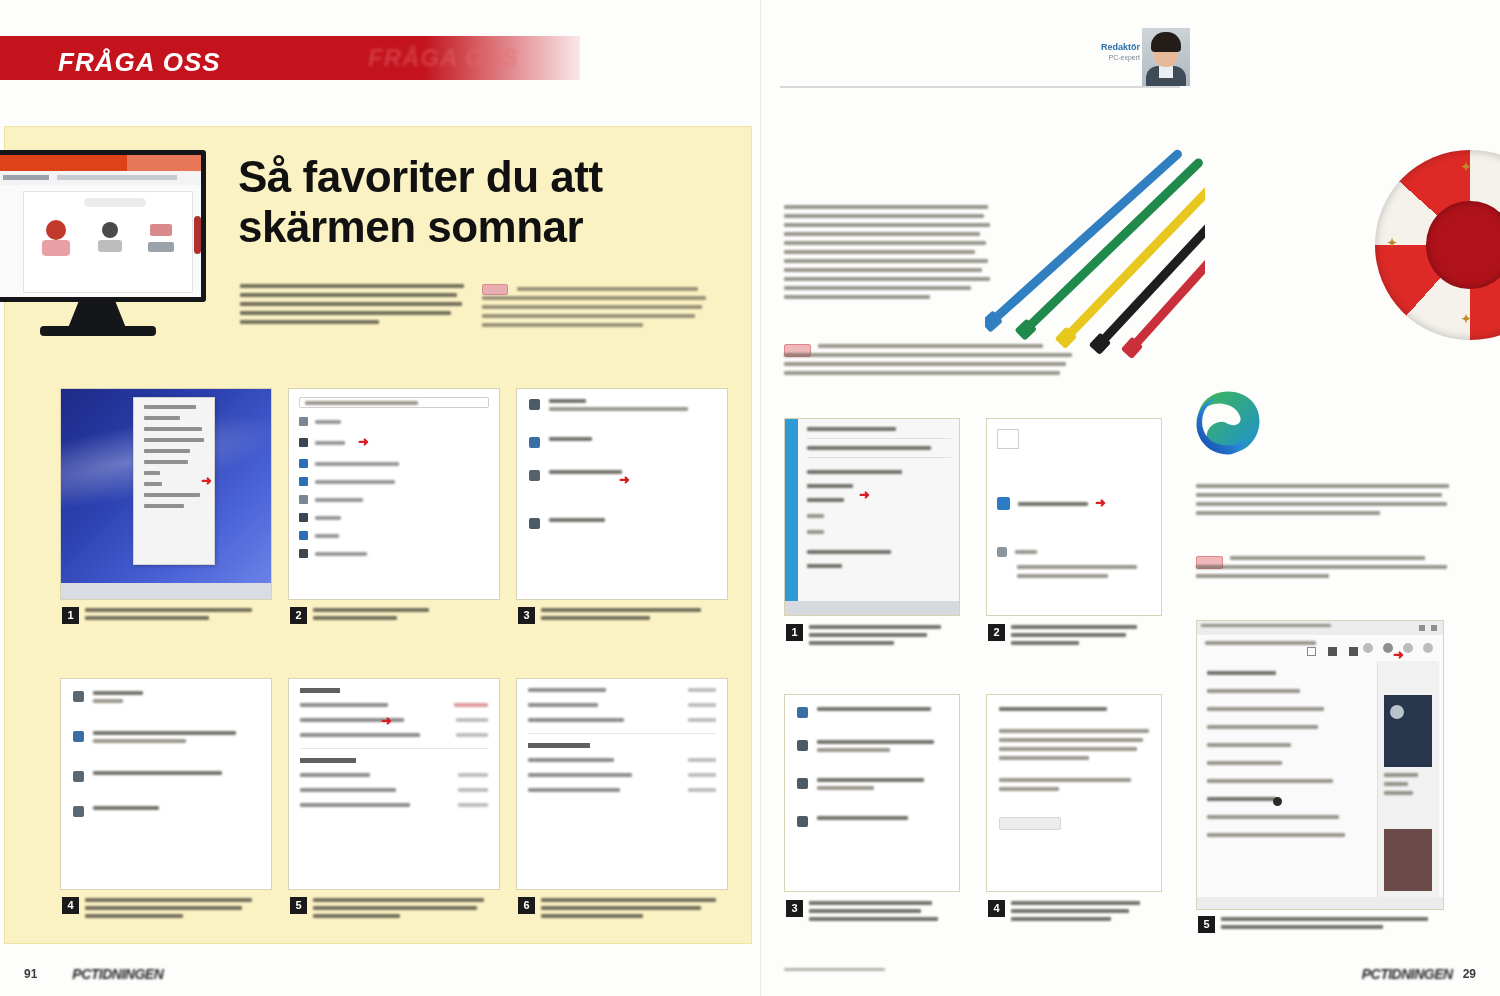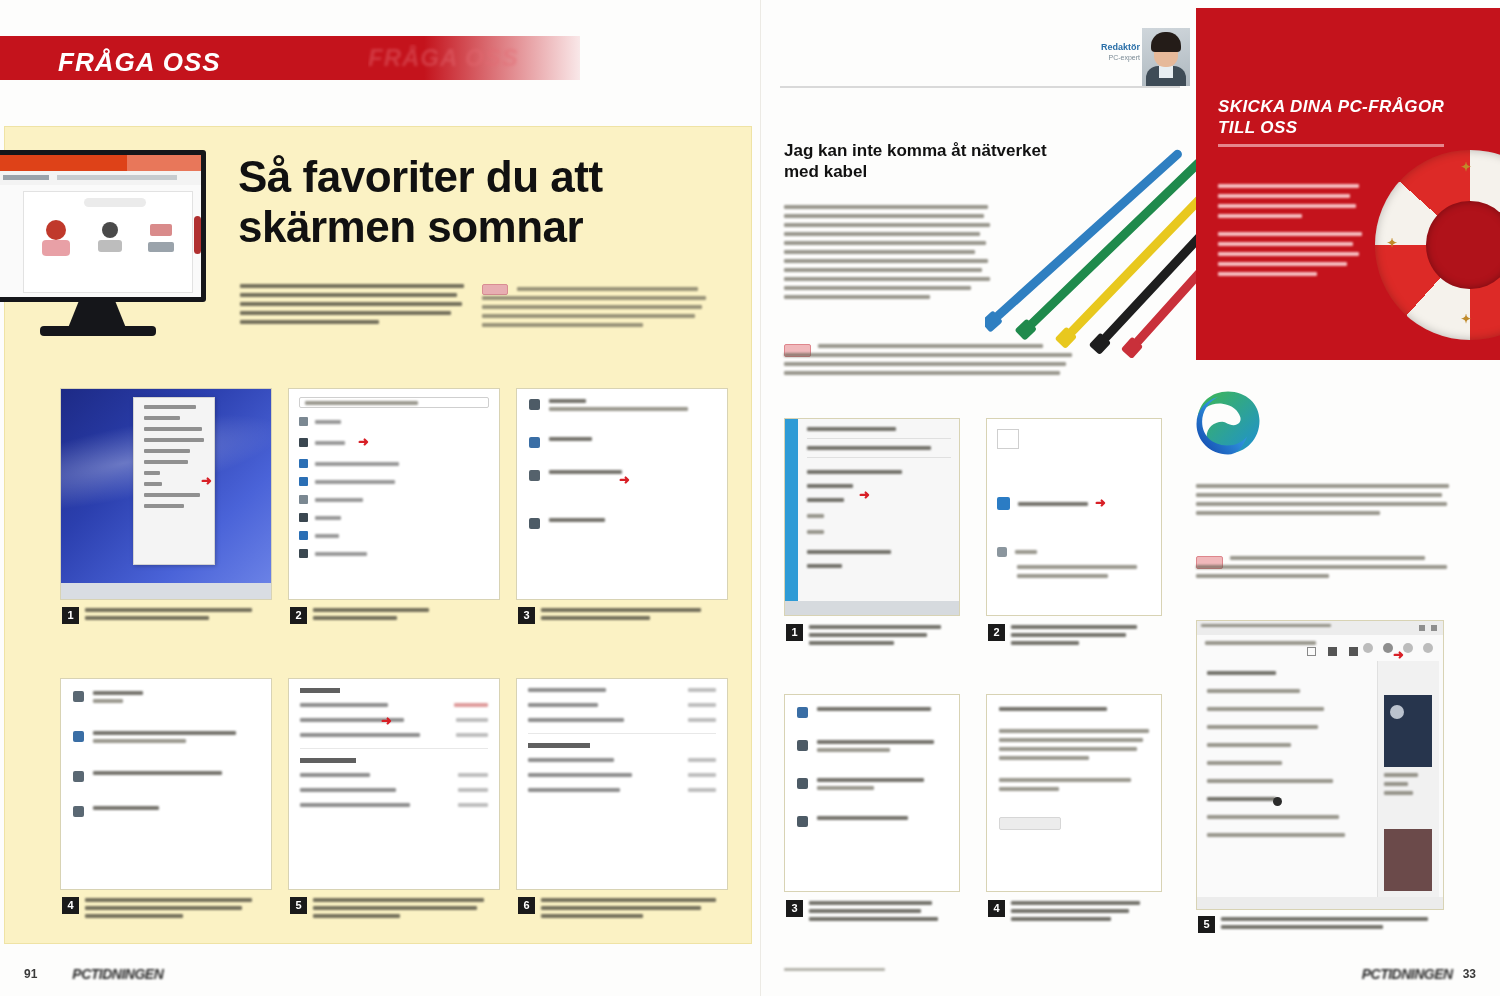--- a/index.html
+++ b/index.html
@@ -525,23 +525,20 @@
       <div class="plug" style="background:#e8c81e;"></div>
       </div>
     <div class="cable" style="left:118px;top:228px;width:220px;background:#1e1e1e;transform:rotate(-47deg);">
       <div class="plug" style="background:#1e1e1e;"></div>
       </div>
     <div class="cable" style="left:150px;top:232px;width:212px;background:#c9303a;transform:rotate(-48deg);">
       <div class="plug" style="background:#c9303a;"></div>
       </div>
   </div>
 
-  <div class="mid-col">
-    <div class="q-title">Jag kan inte komma åt nätverket med kabel</div>
-  </div>
 
   <div class="ans-body">
     <div class="tl" style="width:98%"></div>
       <div class="tl" style="width:96%"></div>
     <div class="tl" style="width:99%"></div>
       <div class="tl" style="width:94%"></div>
     <div class="tl" style="width:97%"></div>
       <div class="tl" style="width:92%"></div>
     <div class="tl" style="width:98%"></div>
       <div class="tl" style="width:95%"></div>
@@ -677,36 +674,20 @@
   <div class="cap" style="left:988px;top:900px;width:170px;height:40px;">
     <div class="cap-badge">4</div>
     <div class="cap-lines">
       <div class="tl dark" style="width:88%"></div>
         <div class="tl dark" style="width:80%"></div>
         <div class="tl dark" style="width:68%"></div>
     </div>
 
   </div>
 
-  <div class="redbox">
-    <div class="redbox-title">SKICKA DINA PC-FRÅGOR TILL OSS</div>
-    <div class="redbox-rule"></div>
-    <div class="redbox-body">
-      <div class="tl" style="width:94%"></div>
-        <div class="tl" style="width:88%"></div>
-      <div class="tl" style="width:92%"></div>
-        <div class="tl" style="width:56%"></div>
-      <div class="tl" style="width:96%;margin-top:14px"></div>
-        <div class="tl" style="width:90%"></div>
-      <div class="tl" style="width:94%"></div>
-        <div class="tl" style="width:86%"></div>
-      <div class="tl" style="width:66%"></div>
-
-    </div>
-  </div>
 
   <div class="ring">
     <div class="ring-outer"></div>
     <div class="ring-hole"></div>
     <div class="ring-mark" style="left:12px;top:86px;">✦</div>
     <div class="ring-mark" style="left:86px;top:10px;">✦</div>
 
     <div class="ring-mark" style="left:86px;top:162px;">✦</div>
   </div>
 
@@ -807,16 +788,16 @@
   <div class="footer-l">
     <span class="pg">91</span>
     <span class="logo-mark">PCTIDNINGEN</span>
   </div>
   <div class="footer-c">
     <div class="tl" style="width:46%"></div>
 
   </div>
   <div class="footer-r">
     <span class="logo-mark">PCTIDNINGEN</span>
-    <span class="pg">33</span>
+    <span class="pg">29</span>
   </div>
 
 </div>
 
 </body></html>

